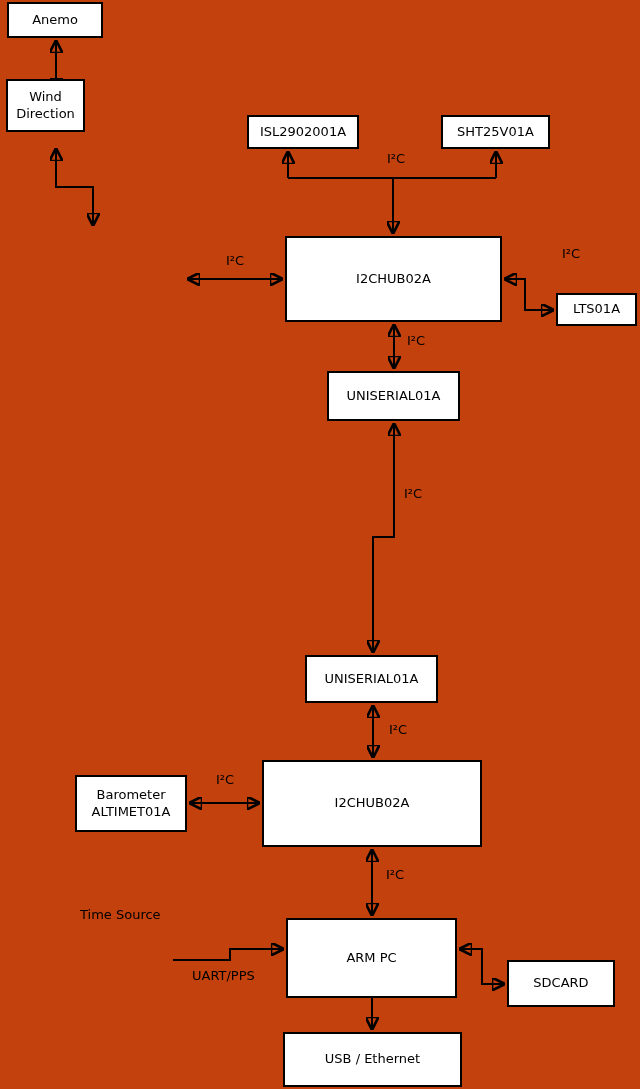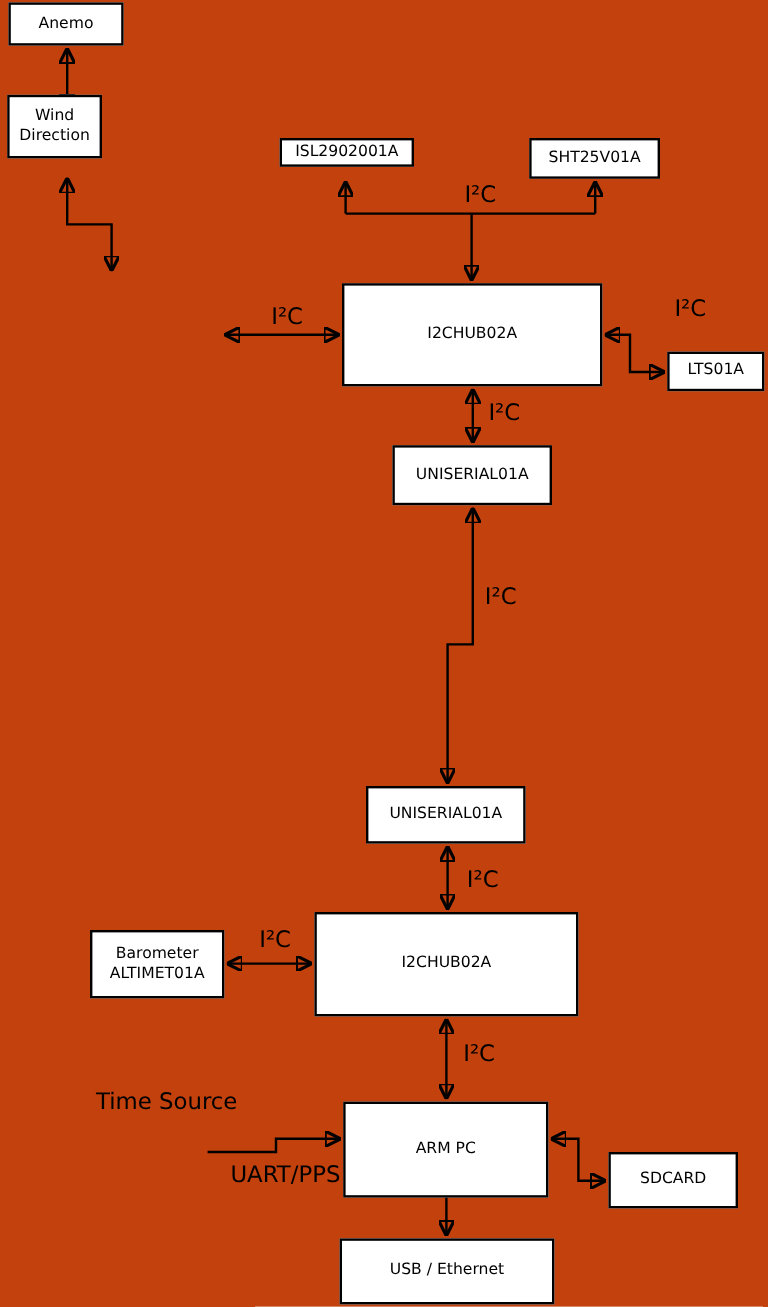--- a/index.html
+++ b/index.html
@@ -31,21 +31,21 @@
     flex-direction: column;
     align-items: center;
     justify-content: center;
     text-align: center;
     font-size: 13px;
     line-height: 1.28;
     white-space: nowrap;
   }
   .flabel {
     position: absolute;
-    font-size: 19px;
+    font-size: 13px;
     line-height: 1.15;
     white-space: nowrap;
   }
 </style>
 </head>
 <body>
 
 <div class="canvas">
 
   <svg class="edges" viewBox="0 0 640 1089" xmlns="http://www.w3.org/2000/svg">
@@ -78,21 +78,21 @@
   <div class="node" style="left:7px; top:2px; width:96px; height:36px">
     <span>Anemo</span>
   </div>
 
   <div class="node" style="left:6px; top:79px; width:79px; height:53px">
     <span>Wind</span>
     <span>Direction</span>
   </div>
 
 
-  <div class="node" style="left:233px; top:115px; width:112px; height:24px">
+  <div class="node" style="left:247px; top:115px; width:112px; height:34px">
     <span>ISL2902001A</span>
   </div>
 
   <div class="node" style="left:441px; top:115px; width:109px; height:34px">
     <span>SHT25V01A</span>
   </div>
 
   <div class="node" style="left:285px; top:236px; width:217px; height:86px">
     <span>I2CHUB02A</span>
   </div>

